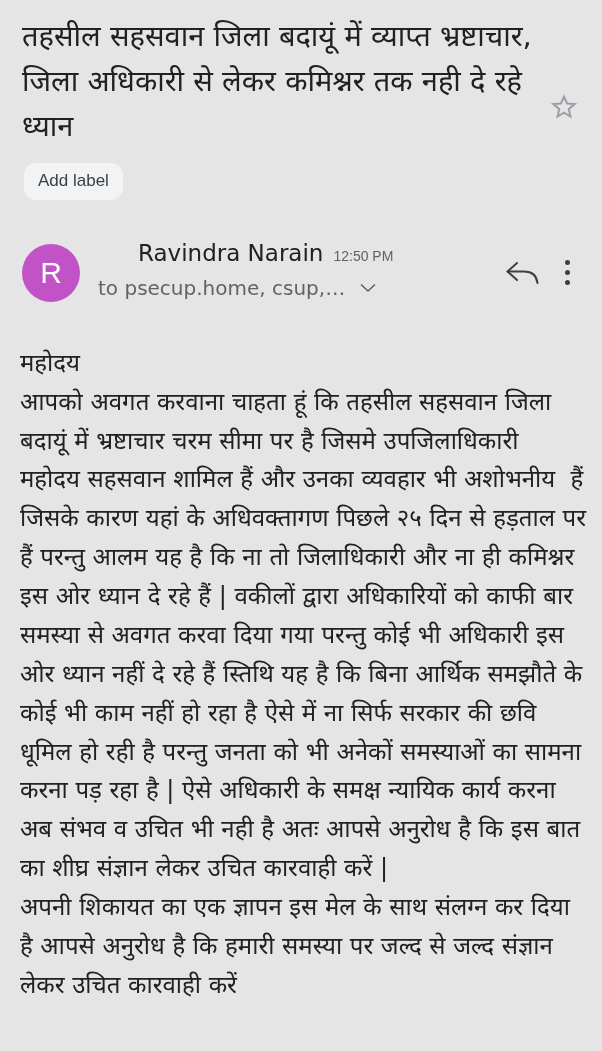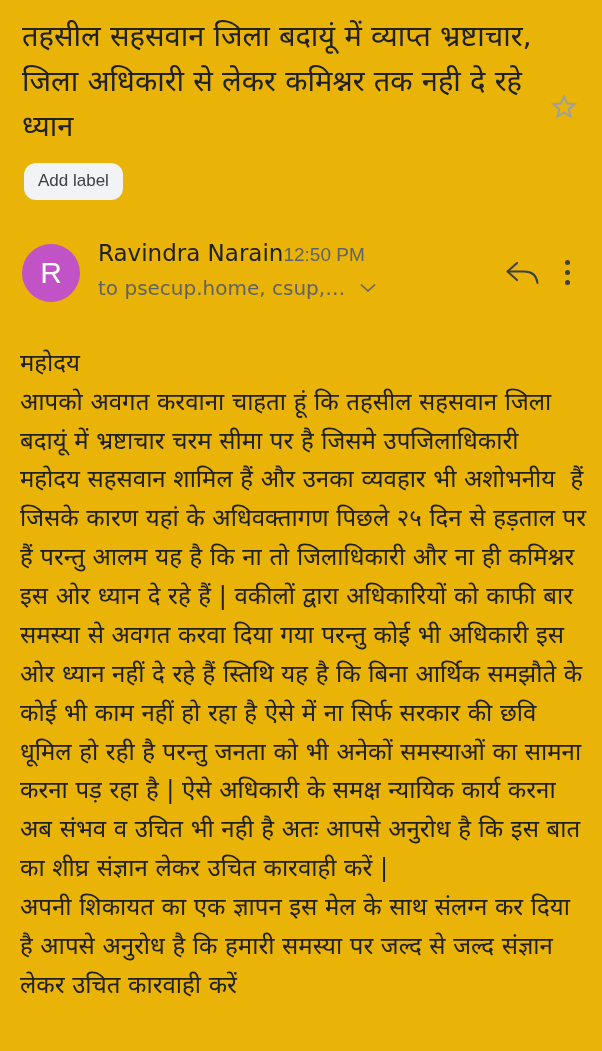--- a/index.html
+++ b/index.html
@@ -11,21 +11,21 @@
     width: 602px;
     height: 1051px;
     font-family: "Liberation Sans", sans-serif;
     color: #202124;
     overflow: hidden;
   }
   .screen {
     position: relative;
     width: 602px;
     height: 1051px;
-    background: #eab308;
+    background: #e5e5e5;
     box-sizing: border-box;
   }
 
   
   .subject-row {
     display: flex;
     align-items: flex-start;
     padding: 14px 18px 0 22px;
     box-sizing: border-box;
   }
@@ -91,30 +91,32 @@
   }
   .sender-mid {
     flex: 1 1 auto;
     padding-left: 18px;
     min-width: 0;
   }
   .sender-line1 {
     display: flex;
     align-items: baseline;
     white-space: nowrap;
+    margin-left: 40px;
   }
   .sender-name {
     font-size: 23px;
     color: #202124;
     font-weight: normal;
     font-family: "DejaVu Sans", sans-serif;
   }
   .sender-time {
-    font-size: 19px;
+    font-size: 14px;
     color: #5f6368;
+    padding-left: 10px;
   }
   .sender-line2 {
     display: flex;
     align-items: center;
     padding-top: 10px;
     white-space: nowrap;
   }
   .recipients {
     font-size: 20px;
     color: #5f6368;

